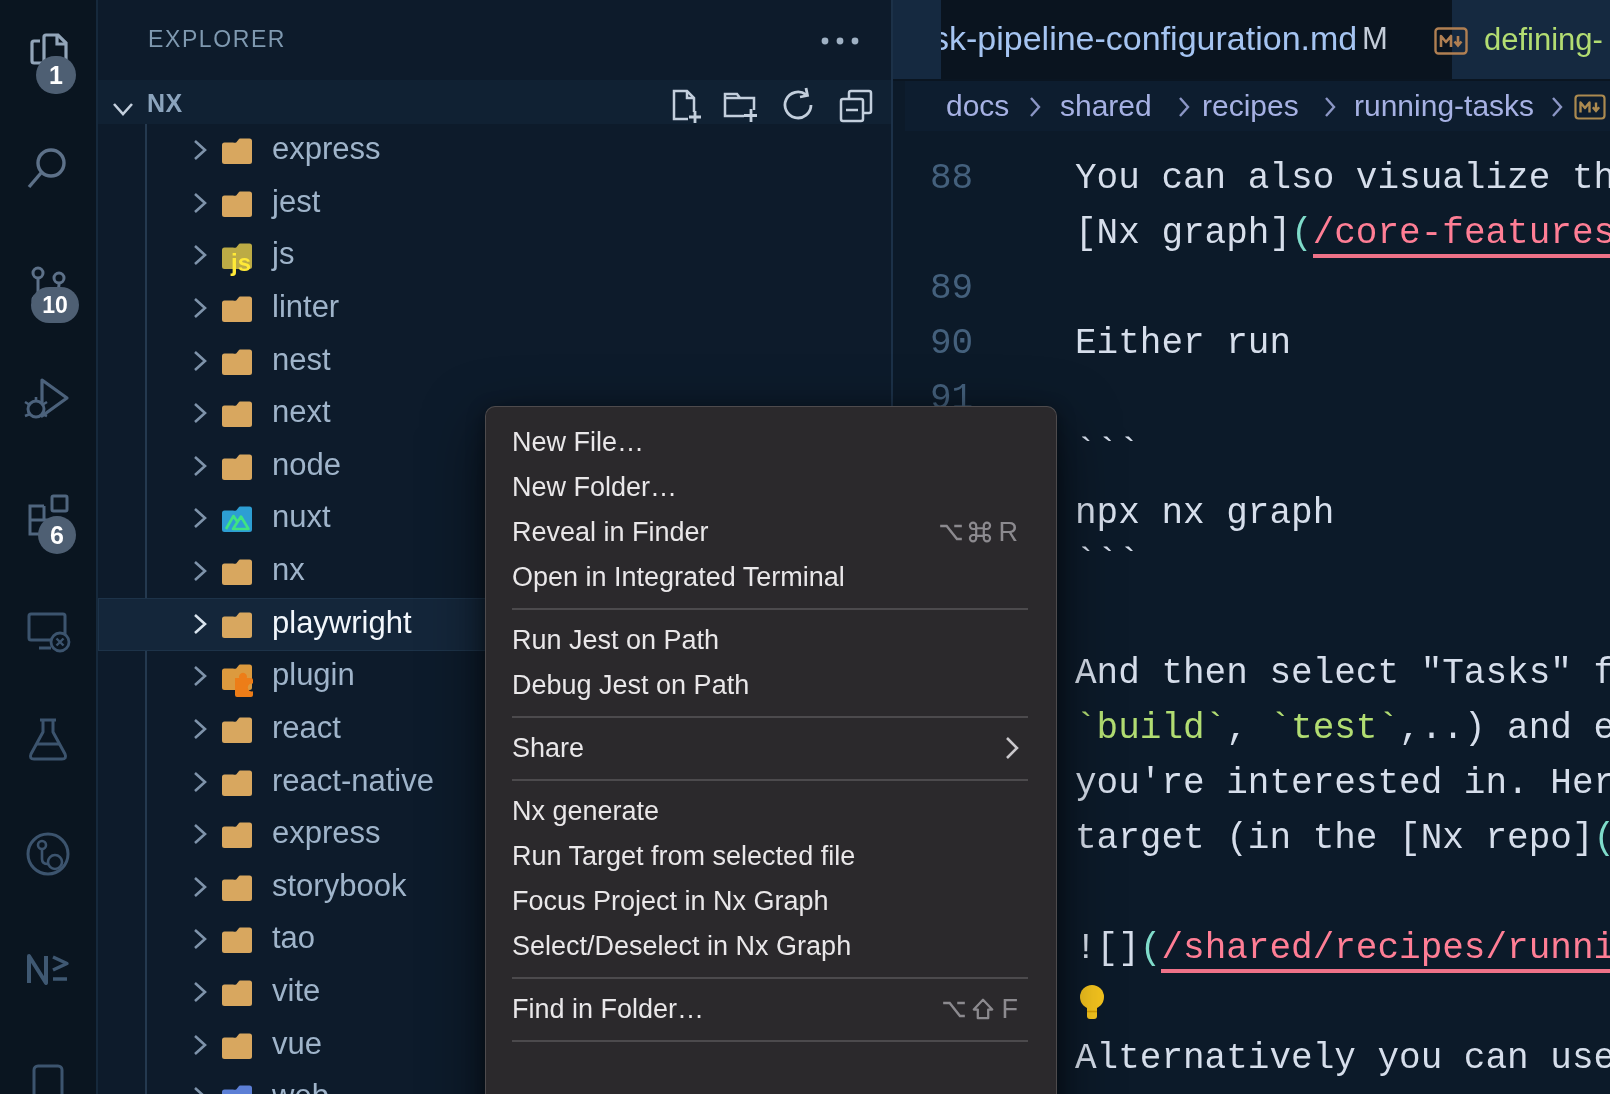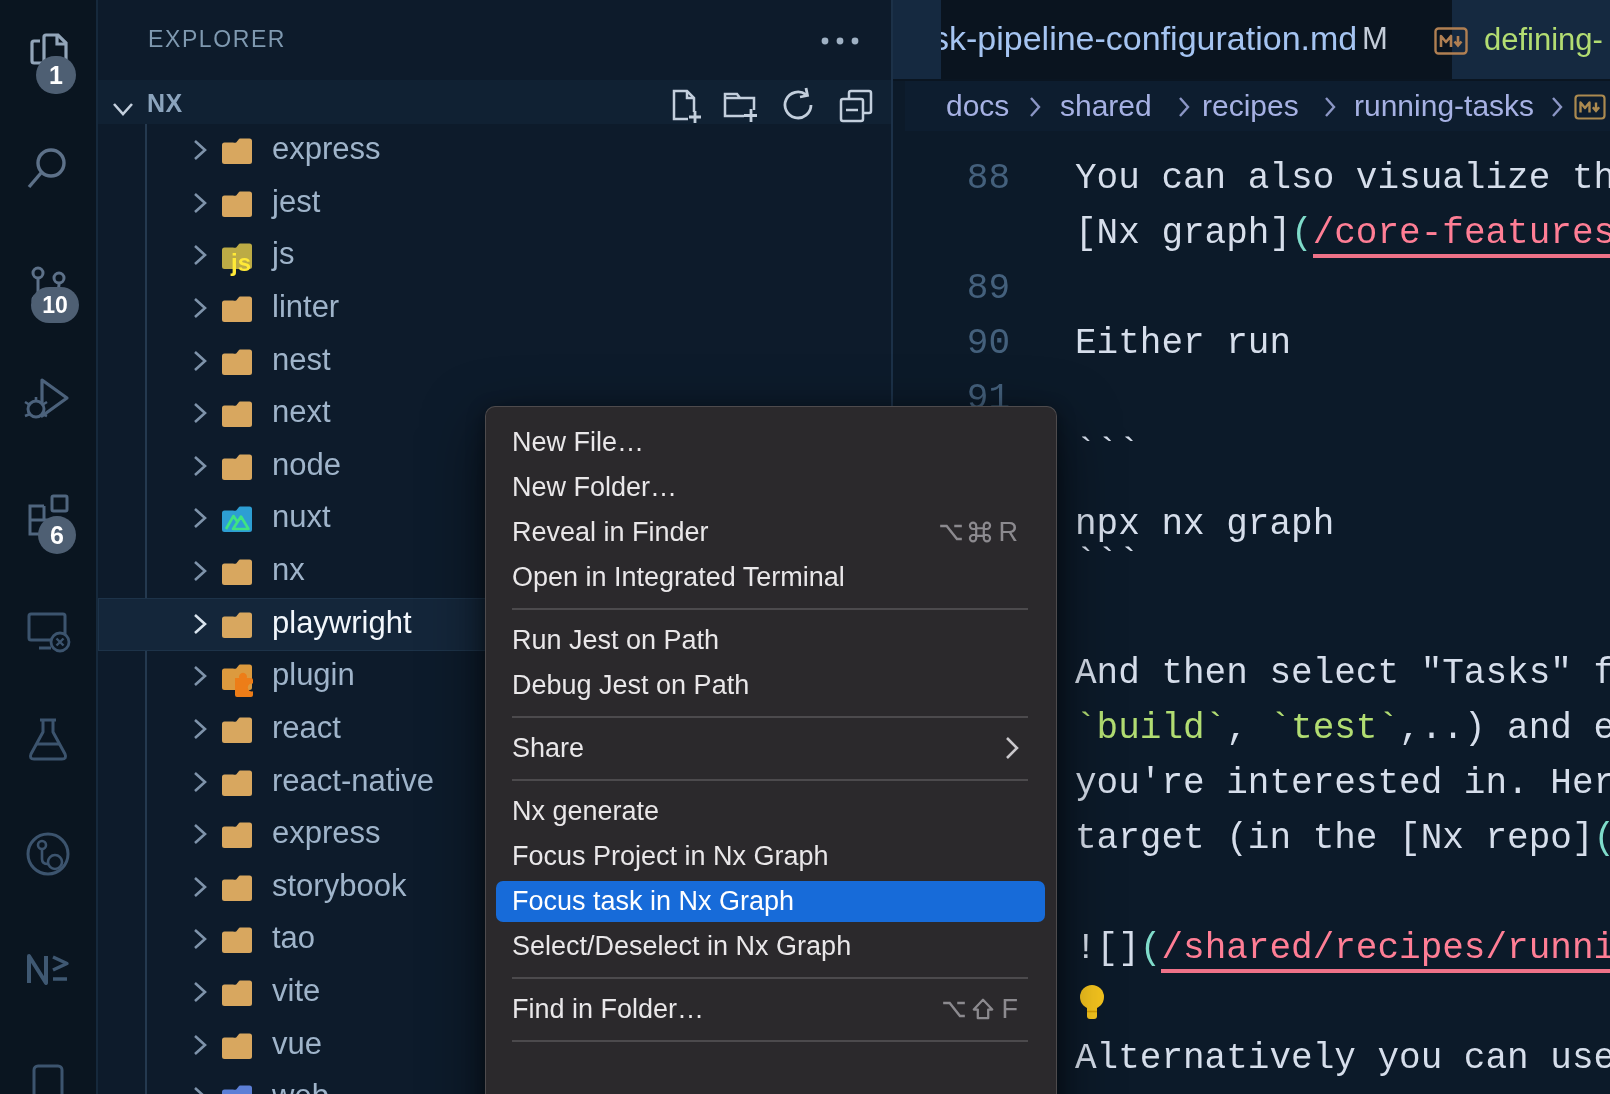--- a/index.html
+++ b/index.html
@@ -39,21 +39,21 @@
   #tab-active .mod { position:absolute; left:421px; top:21px; font-size:31px; color:#c3ccd8; }
   #tab2-label { left:1484px; top:22px; font-size:31px; color:#b3dd72; }
   #tabline { left:893px; top:79px; width:717px; height:2px; background:#0a1521; }
   #crumbs { left:893px; top:81px; width:717px; height:50px; background:#0d1d2f;margin-left:12px; }
   .crumb { position:absolute; top:8px; font-size:30px; color:#a6b1e3; }
   #crumbline { left:893px; top:131px; width:717px; height:2px; background:#0b1826; }
 
   
   #editor { left:893px; top:131px; width:717px; height:963px; background:#0c1a29;
     font-family:"Liberation Mono", monospace; font-size:36px; }
-  .lnum { position:absolute; width:80px; text-align:right; color:#44607c; height:55px; line-height:55px; left:37px; }
+  .lnum { position:absolute; width:80px; color:#44607c; height:55px; line-height:55px; left:37px; }
   .cline { position:absolute; left:182px; height:55px; line-height:55px; white-space:pre; color:#d6deeb; }
   .teal { color:#7fdbca; }
   .green { color:#b2dd72; }
   .plink { color:#ff7e95; border-bottom:4px solid #ef7288; }
 
   
   #menu { left:485px; top:406px; width:572px; height:740px; background:#2b292c;
     border-radius:10px; border:1px solid #4e4b4d; border-bottom:none;
     box-shadow:0 20px 60px rgba(0,0,0,0.55), 0 4px 18px rgba(0,0,0,0.4); }
   .mi { position:relative; height:45px; line-height:45px; font-size:27px; color:#e9e7e9; padding-left:26px; }
@@ -395,21 +395,21 @@
   <div class="abs" id="crumbline"></div>
   <div class="abs" id="editor">
     <div class="lnum" style="top:19.5px">88</div>
     <div class="cline" style="top:19.5px">You can also visualize th</div>
     <div class="cline" style="top:74.5px">[Nx graph]<span class="teal">(</span><span class="plink">/core-features</span></div>
     <div class="lnum" style="top:129.5px">89</div>
     <div class="lnum" style="top:184.5px">90</div>
     <div class="cline" style="top:184.5px">Either run</div>
     <div class="lnum" style="top:239.5px">91</div>
     <div class="cline" style="top:294.5px">```</div>
-    <div class="cline" style="top:366px">npx nx graph</div>
+    <div class="cline" style="top:355px">npx nx graph</div>
     <div class="cline" style="top:404.5px">```</div>
     <div class="cline" style="top:514.5px">And then select "Tasks" f</div>
     <div class="cline" style="top:569.5px"><span class="green">`build`</span>, <span class="green">`test`</span>,..) and e</div>
     <div class="cline" style="top:624.5px">you're interested in. Her</div>
     <div class="cline" style="top:679.5px">target (in the [Nx repo]<span class="teal">(</span></div>
     <div class="cline" style="top:789.5px">![]<span class="teal">(</span><span class="plink">/shared/recipes/runni</span></div>
     <svg class="abs" viewBox="0 0 30 40" style="left:184px;top:852px;width:30px;height:40px">
         <circle cx="15" cy="14" r="12" fill="#f6c51e"></circle>
         <path d="M10 25 h10 v8 a3 3 0 0 1 -3 3 h-4 a3 3 0 0 1 -3-3 z" fill="#f6c51e"></path>
         <path d="M10 28.5 h10" stroke="#d8a006" stroke-width="1.6"></path>
@@ -436,22 +436,22 @@
     <div class="msep">
         <div></div>
       </div>
     <div class="mi">Share<span class="short" style="right:34px"><svg class="kg" style="width:20px" viewBox="0 0 16 26">
             <path d="M3 3 L13 13 L3 23" stroke="#cac8cc" stroke-width="2.6" fill="none"></path>
           </svg></span></div>
     <div class="msep">
         <div></div>
       </div>
     <div class="mi">Nx generate</div>
+    <div class="mi">Run Target from selected file</div>
     <div class="mi">Focus Project in Nx Graph</div>
-    <div class="mi"><div class="hlbg"></div><span class="hltx">Focus task in Nx Graph</span></div>
     <div class="mi">Select/Deselect in Nx Graph</div>
     <div class="msep">
         <div></div>
       </div>
     <div class="mi">Find in Folder…<span class="short"><svg class="kg" viewBox="0 0 24 24">
             <path d="M2 6.5 h6 l9.5 12 h4.5 M15 6.5 h7" stroke="#8c8a8f" stroke-width="2.2" fill="none"></path>
           </svg><svg class="kg" viewBox="0 0 24 24">
             <path d="M12 3.5 L20.5 12.5 H16.8 V20.5 H7.2 V12.5 H3.5 Z" stroke="#8c8a8f" stroke-width="2.1" fill="none" stroke-linejoin="round"></path>
           </svg><span class="klet">F</span></span></div>
     <div class="msep">

